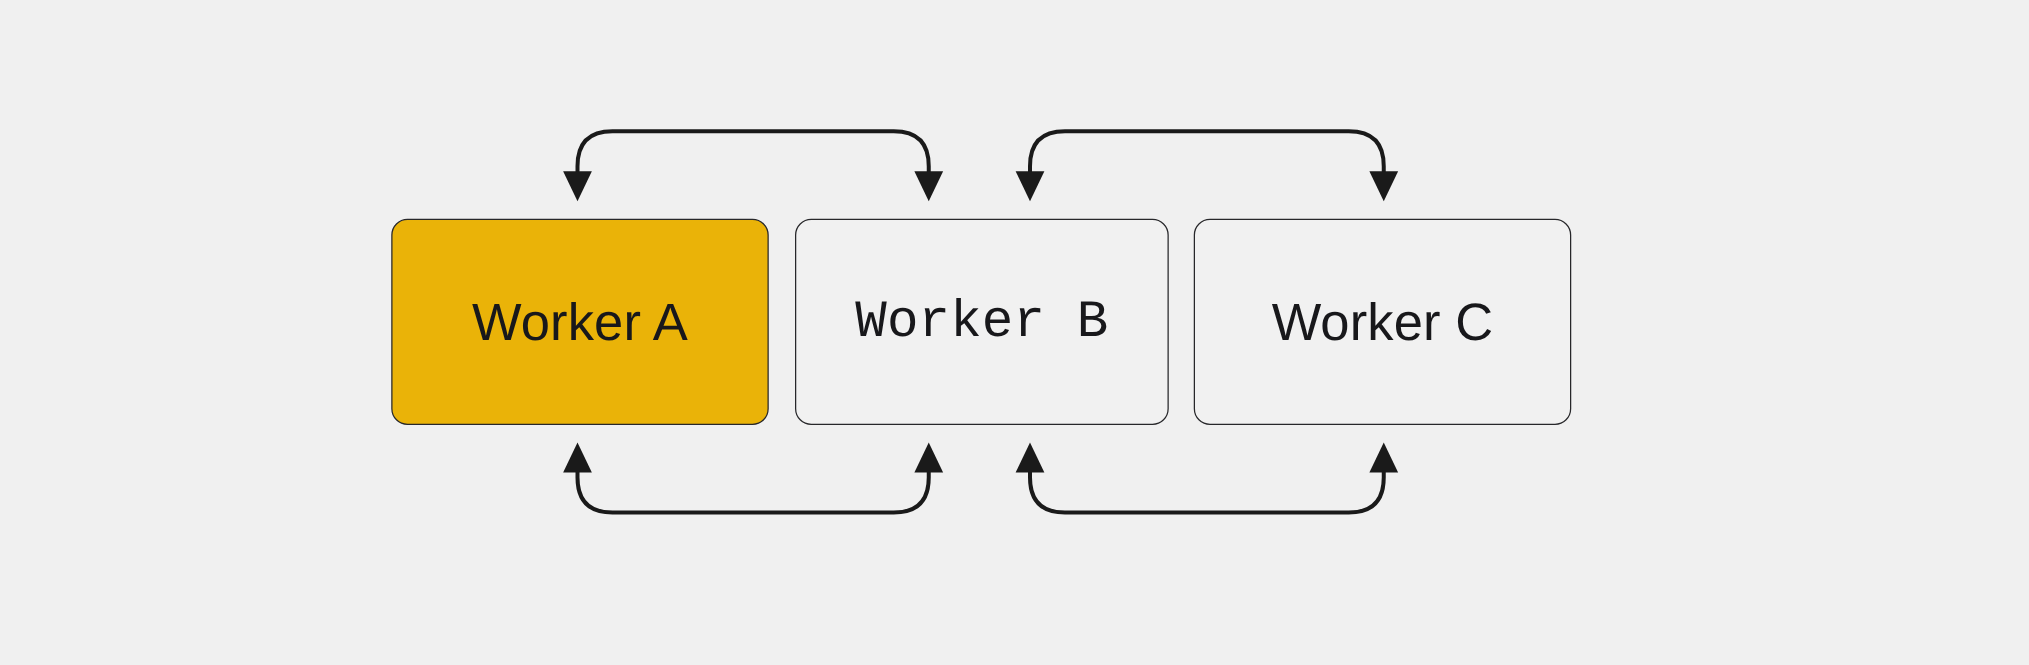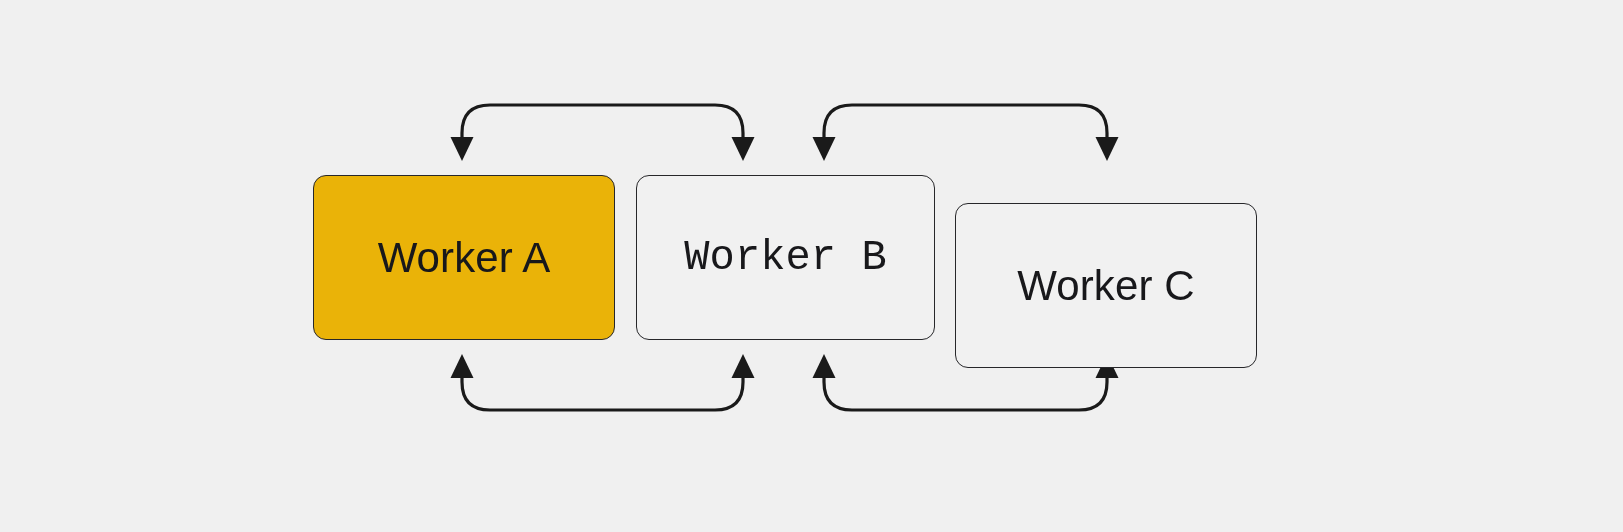--- a/index.html
+++ b/index.html
@@ -82,17 +82,17 @@
   </svg>
 
   <div class="node-box" id="node-worker-a" style="left: 313px; top: 175px; width: 302px; height: 165px; background: #eab308; border-color: rgb(39, 39, 42);">
     <span class="node-label" style="color: rgb(24, 24, 27);">Worker A</span>
   </div>
 
   <div class="node-box" id="node-worker-b" style="left: 636px; top: 175px; width: 299px; height: 165px; background: rgb(241, 241, 241); border-color: rgb(39, 39, 42);">
     <span class="node-label" style="color: rgb(24, 24, 27); font-family: Liberation Mono, monospace;">Worker B</span>
   </div>
 
-  <div class="node-box" id="node-worker-c" style="left: 955px; top: 175px; width: 302px; height: 165px; background: rgb(241, 241, 241); border-color: rgb(39, 39, 42); margin-top: 28px;">
+  <div class="node-box" id="node-worker-c" style="left: 955px; top: 175px; width: 302px; height: 165px; background: rgb(241, 241, 241); border-color: rgb(39, 39, 42);">
     <span class="node-label" style="color: rgb(24, 24, 27);">Worker C</span>
   </div>
 
 </div>
 
 </body></html>

